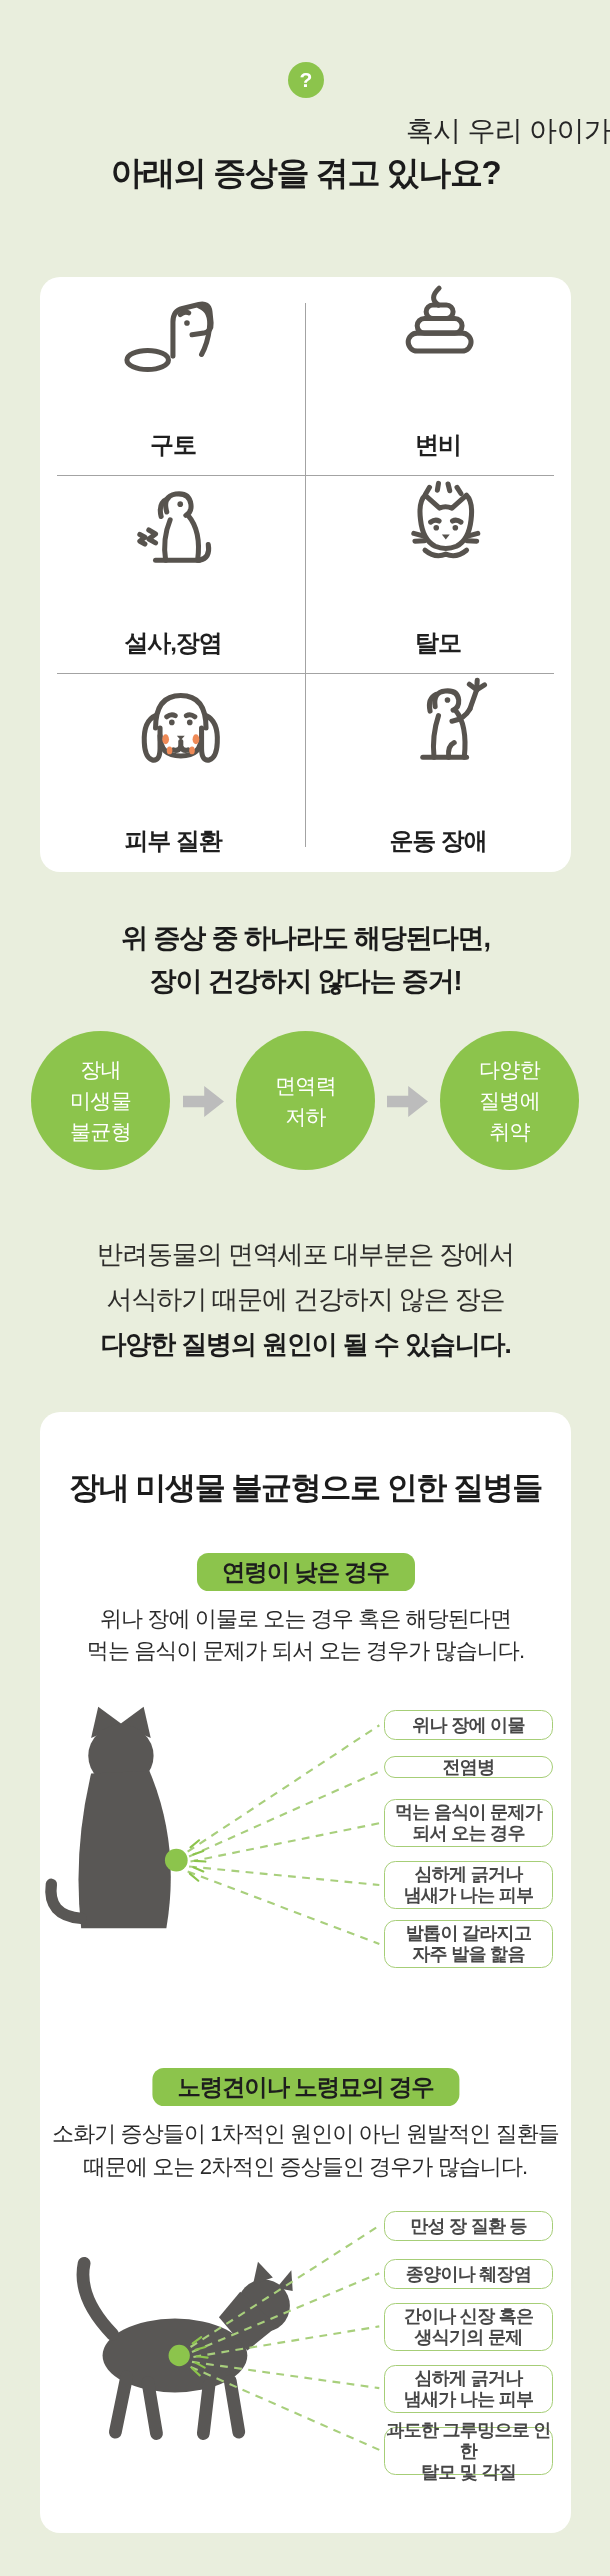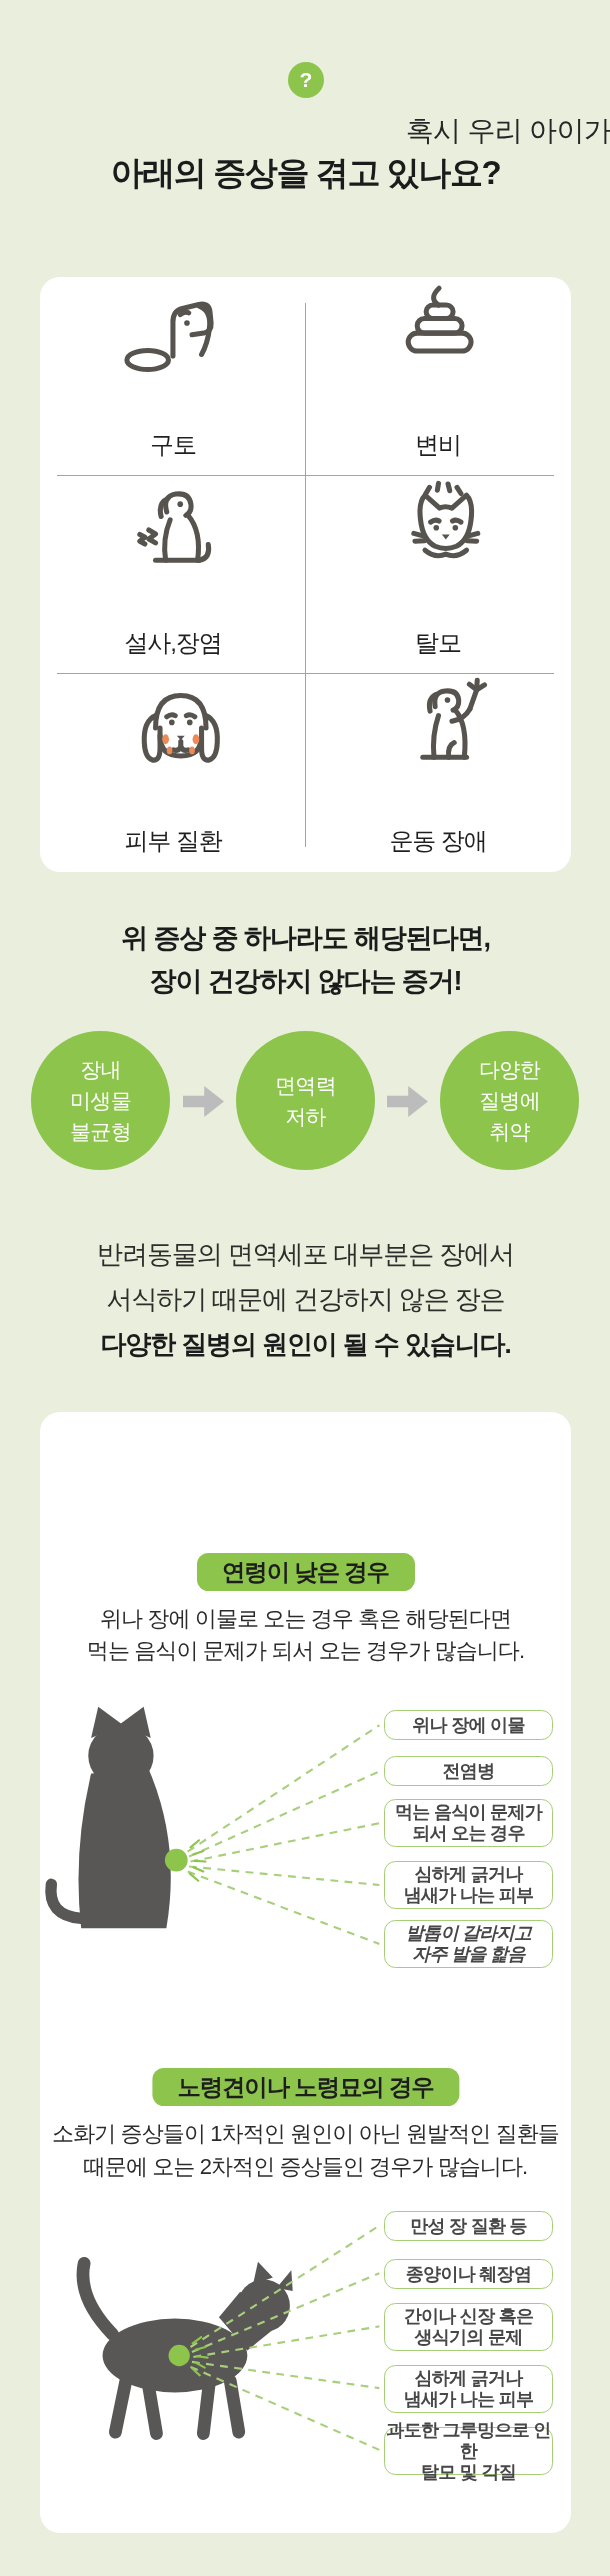--- a/index.html
+++ b/index.html
@@ -38,21 +38,21 @@
   .vline{left:305px;top:303px;width:1.4px;height:544px;background:#a3a3a3;}
   .hline{left:57px;width:497px;height:1.4px;background:#a3a3a3;}
   .hl1{top:475px;}
   .hl2{top:673px;}
   .cell{
     position:absolute;width:266px;height:198px;
     display:flex;flex-direction:column;align-items:center;justify-content:flex-end;
     padding-bottom:14px;box-sizing:border-box;
   }
   .cell svg{width:141px;height:126px;margin-bottom:7px;}
-  .cell-label{font-size:24px;font-weight:400;letter-spacing:-1.1px;color:#1f1f1f;margin-top:44px;}
+  .cell-label{font-size:24px;font-weight:700;letter-spacing:-1.1px;color:#1f1f1f;margin-top:44px;}
 
   
   .warn{font-size:27px;font-weight:800;letter-spacing:-1.1px;color:#1b1b1b;}
   .warn1{top:920px;}
   .warn2{top:963px;}
 
   
   .bubble{
     position:absolute;top:1031px;width:139px;height:139px;border-radius:50%;
     background:#8cc44c;color:#ffffff;
@@ -243,20 +243,21 @@
   </svg>
   <div class="bubble bubble3">다양한
 질병에
 취약</div>
 
   <div class="abs ctr expl expl1">반려동물의 면역세포 대부분은 장에서</div>
   <div class="abs ctr expl expl2">서식하기 때문에 건강하지 않은 장은</div>
   <div class="abs ctr expl expl3">다양한 질병의 원인이 될 수 있습니다.</div>
 
   <section class="abs card card2"></section>
+  <div class="abs ctr d-title">장내 미생물 불균형으로 인한 질병들</div>
 
   <div class="pill pill1">연령이 낮은 경우</div>
   <div class="abs ctr desc y-desc1">위나 장에 이물로 오는 경우 혹은 해당된다면</div>
   <div class="abs ctr desc y-desc2">먹는 음식이 문제가 되서 오는 경우가 많습니다.</div>
 
   <svg class="diag diag1" width="531" height="341" viewBox="0 0 748 480">
     <g fill="#595755">
       <polygon points="72,52 82,8 116,33"></polygon>
       <polygon points="156,52 146,8 112,33"></polygon>
       <ellipse cx="114" cy="77" rx="46" ry="44"></ellipse>
@@ -273,26 +274,26 @@
     <circle cx="192" cy="224" r="16" fill="#8cc44c"></circle>
     <g stroke="#8cc44c" stroke-width="3" stroke-linecap="round" fill="none">
       <path d="M212 206 l12 -10"></path>
         <path d="M216 216 l14 -5"></path>
         <path d="M218 225 l15 1"></path>
         <path d="M216 234 l14 6"></path>
         <path d="M211 243 l12 10"></path>
     </g>
   </svg>
   <div class="callout" style="top:1710px;height:30px;">위나 장에 이물</div>
-  <div class="callout" style="top:1756px;height:30px;">전염병</div>
+  <div class="callout" style="top:1756px;height:22px;">전염병</div>
   <div class="callout" style="top:1799px;height:48px;">먹는 음식이 문제가
 되서 오는 경우</div>
   <div class="callout" style="top:1861px;height:48px;">심하게 긁거나
 냄새가 나는 피부</div>
-  <div class="callout" style="top:1920px;height:48px;font-style:italic;">발톱이 갈라지고
+  <div class="callout" style="top:1920px;height:48px;">발톱이 갈라지고
 자주 발을 핥음</div>
 
   <div class="pill pill2">노령견이나 노령묘의 경우</div>
   <div class="abs ctr desc s-desc1">소화기 증상들이 1차적인 원인이 아닌 원발적인 질환들</div>
   <div class="abs ctr desc s-desc2">때문에 오는 2차적인 증상들인 경우가 많습니다.</div>
 
   <svg class="diag diag2" width="531" height="298" viewBox="0 0 748 420">
     <g fill="#595755">
       <ellipse cx="190" cy="222" rx="102" ry="52"></ellipse>
       <circle cx="315" cy="152" r="37"></circle>

